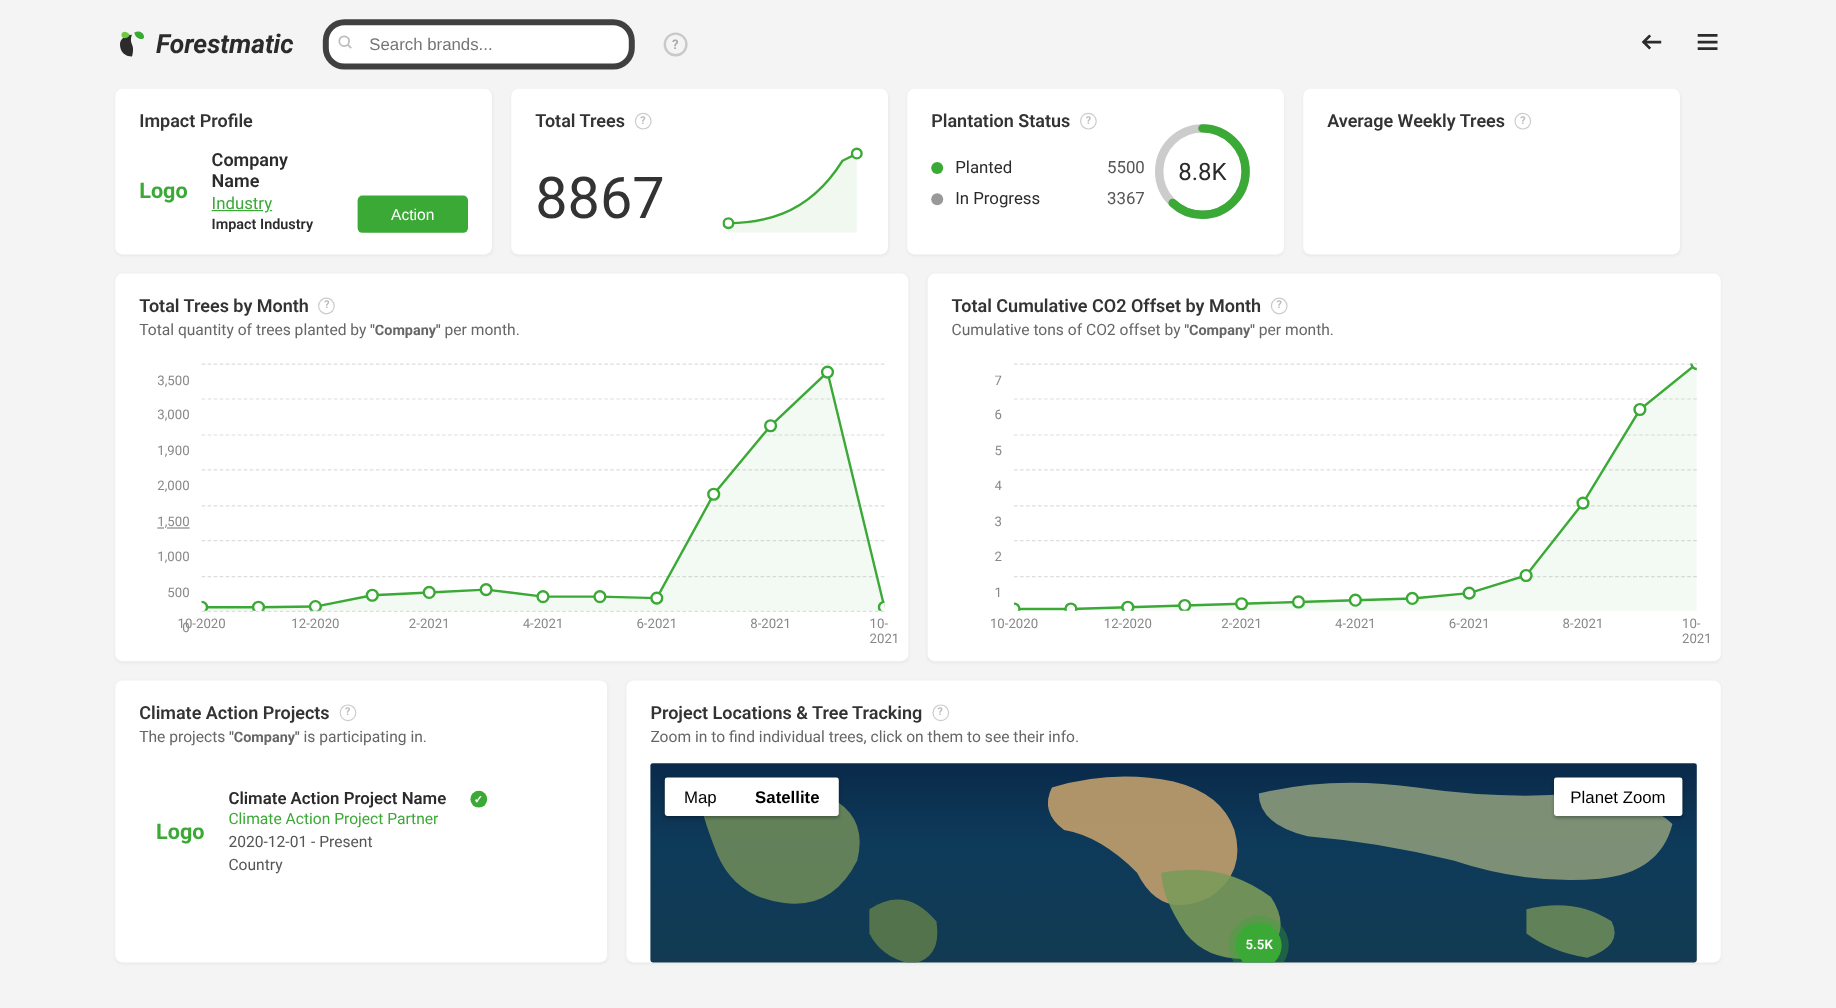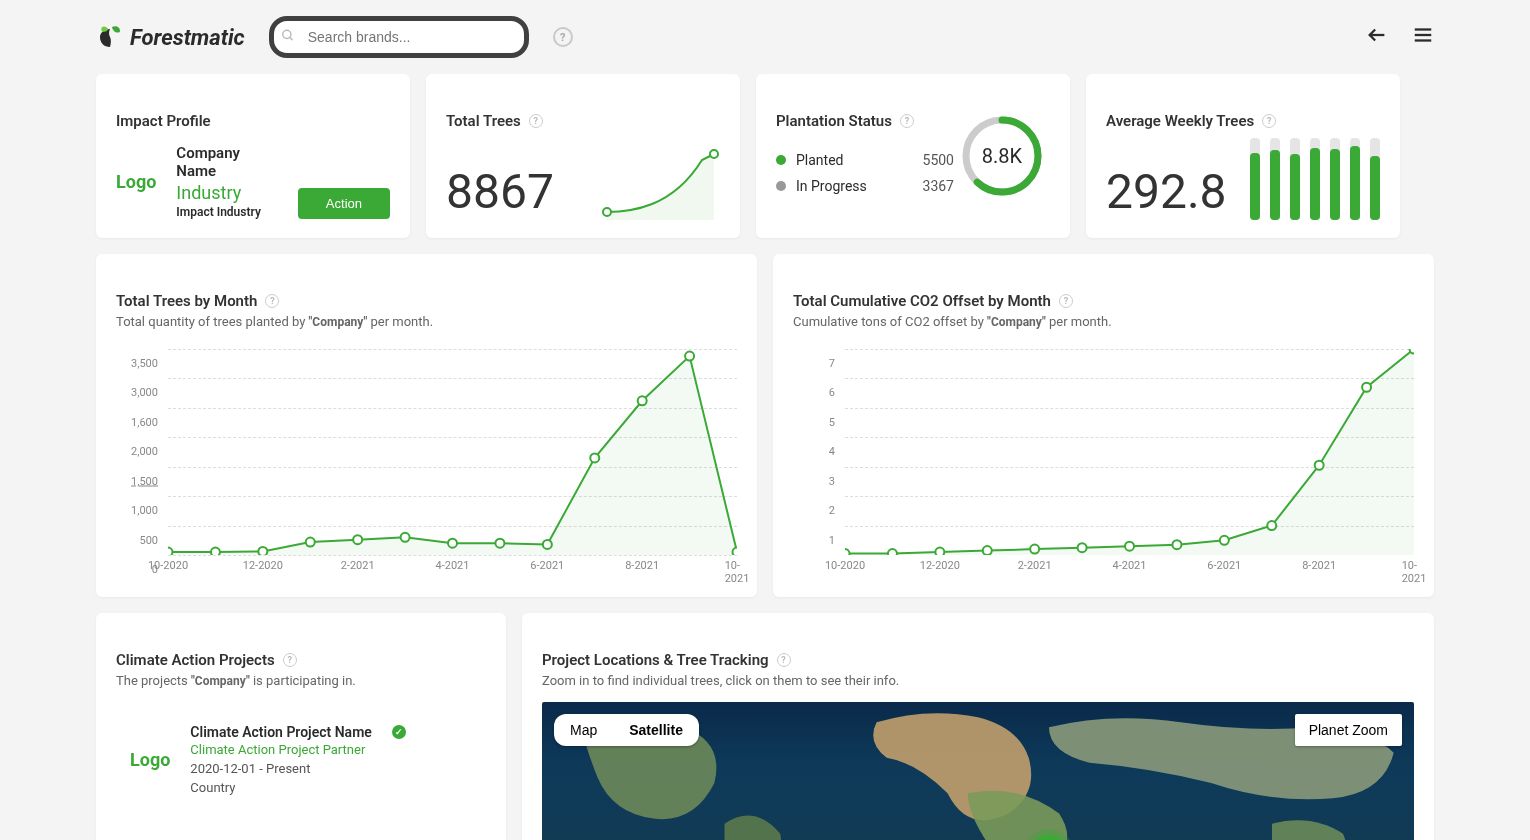--- a/index.html
+++ b/index.html
@@ -60,36 +60,36 @@
 .header-right { margin-left: auto; display: flex; gap: 24px; align-items: center; }
 .icon-btn { cursor: pointer; color: #2b2b2b; }
 .container { padding: 0 96px 40px; }
 .row { display: flex; gap: 16px; margin-bottom: 16px; }
 .card {
   background: #fff;
   border-radius: 6px;
   box-shadow: 0 1px 3px rgba(0,0,0,0.05);
   padding: 18px 20px;
 }
-.card-title { font-size: 15px; font-weight: 600; color: #333; display: flex; align-items: center; gap: 8px; margin-top: 20px; }
+.card-title { font-size: 15px; font-weight: 600; color: #333; display: flex; align-items: center; gap: 8px; }
 .small-help {
   width: 14px; height: 14px;
   border: 1.5px solid #ccc; border-radius: 50%;
   display: inline-flex; align-items: center; justify-content: center;
   font-size: 9px; color: #bbb; font-weight: 700;
 }
 .card-sub { font-size: 13px; color: #666; margin-top: 4px; }
 .card-sub .company { font-weight: 700; font-size: 12px; }
 
 
 .impact { width: 314px; }
 .impact-body { display: flex; align-items: center; gap: 20px; margin-top: 14px; }
 .impact-logo { color: #3aa935; font-weight: 700; font-size: 18px; }
 .impact-info .cname { font-weight: 600; font-size: 15px; }
-.impact-info .ind { color: #3aa935; font-size: 18px; margin-top: 2px; }
+.impact-info .ind { color: #3aa935; font-size: 14px; margin-top: 2px; text-decoration: underline; }
 .impact-info .cind { font-size: 12px; font-weight: 600; margin-top: 2px; }
 .visit-btn {
   background: #3aa935; color: #fff; border: none;
   padding: 8px 28px; border-radius: 4px; font-size: 13px; cursor: pointer;
   margin-left: auto; align-self: flex-end;
 }
 .total-trees { width: 314px; display: flex; flex-direction: column; }
 .tt-body { display: flex; align-items: flex-end; justify-content: space-between; flex: 1; margin-top: 8px; }
 .big-num { font-size: 48px; font-weight: 400; color: #333; }
 .tt-spark { width: 118px; height: 74px; }
@@ -127,21 +127,21 @@
 .proj-logo { color: #3aa935; font-weight: 700; font-size: 18px; align-self: center; }
 .proj-info .pname { font-weight: 600; font-size: 14px; display: flex; align-items: center; gap: 20px; }
 .check { width: 14px; height: 14px; background: #3aa935; border-radius: 50%; display: inline-flex; align-items: center; justify-content: center; color: #fff; font-size: 9px; }
 .proj-info .partner { color: #3aa935; font-size: 13px; margin-top: 2px; }
 .proj-info .dates { font-size: 13px; color: #555; margin-top: 4px; }
 .proj-info .country { font-size: 13px; color: #555; margin-top: 4px; }
 
 .map-card { flex: 1; padding-bottom: 0; }
 .map-wrap { position: relative; height: 166px; margin-top: 14px; background: linear-gradient(180deg,#0a2a4a 0%, #0e3a5a 40%, #123a52 100%); border-radius: 2px; overflow: hidden; }
 .map-svg { position: absolute; inset: 0; }
-.map-controls { position: absolute; top: 12px; left: 12px; display: flex; background: #fff; border-radius: 12px; box-shadow: 0 1px 3px rgba(0,0,0,0.3); }
+.map-controls { position: absolute; top: 12px; left: 12px; display: flex; background: #fff; border-radius: 2px; box-shadow: 0 1px 3px rgba(0,0,0,0.3); }
 .map-controls button { border: none; background: transparent; padding: 8px 16px; font-size: 14px; cursor: pointer; }
 .map-controls button.active { font-weight: 700; }
 .planet-btn { position: absolute; top: 12px; right: 12px; background: #fff; border: none; padding: 8px 14px; font-size: 14px; border-radius: 2px; cursor: pointer; box-shadow: 0 1px 3px rgba(0,0,0,0.3); }
 .map-marker { position: absolute; width: 38px; height: 38px; background: #3aa935; border-radius: 50%; display: flex; align-items: center; justify-content: center; color: #fff; font-size: 11px; font-weight: 600; box-shadow: 0 0 0 6px rgba(58,169,53,0.35); }
 </style>
 </head>
 <body>
 
 <div class="header">
   <div class="logo">
@@ -241,66 +241,40 @@
           <div class="donut-label">8.8K</div>
         </div>
       </div>
     </div>
 
     <div class="card avg-weekly">
       <div class="card-title">
         <span>Average Weekly Trees</span>
         <span class="small-help">?</span>
       </div>
-      <div class="aw-body">
-        <div class="big-num">292.8</div>
-        <div class="aw-bars" id="aw-bars">
-            <div class="aw-bar-col">
-              <div class="aw-bar-fill" style="height: 82%;"></div>
-            </div>
-            <div class="aw-bar-col">
-              <div class="aw-bar-fill" style="height: 85%;"></div>
-            </div>
-            <div class="aw-bar-col">
-              <div class="aw-bar-fill" style="height: 80%;"></div>
-            </div>
-            <div class="aw-bar-col">
-              <div class="aw-bar-fill" style="height: 88%;"></div>
-            </div>
-            <div class="aw-bar-col">
-              <div class="aw-bar-fill" style="height: 86%;"></div>
-            </div>
-            <div class="aw-bar-col">
-              <div class="aw-bar-fill" style="height: 90%;"></div>
-            </div>
-            <div class="aw-bar-col">
-              <div class="aw-bar-fill" style="height: 78%;"></div>
-            </div>
-          </div>
-      </div>
     </div>
   </div>
 
   <div class="row">
     <div class="card chart-card">
       <div class="card-title">
         <span>Total Trees by Month</span>
         <span class="small-help">?</span>
       </div>
       <div class="card-sub">
         <span>Total quantity of trees planted by </span><span class="company">"Company"</span><span> per month.</span>
       </div>
       <div class="chart-area" id="chart1-area">
           <div class="y-axis">
             <div class="y-tick" style="top: 206px;">0</div>
             <div class="y-tick" style="top: 176.571px;">500</div>
             <div class="y-tick" style="top: 147.143px;">1,000</div>
             <div class="y-tick" style="top: 117.714px; text-decoration: underline;">1,500</div>
             <div class="y-tick" style="top: 88.2857px;">2,000</div>
-            <div class="y-tick" style="top: 58.8571px;">1,600</div>
+            <div class="y-tick" style="top: 58.8571px;">1,900</div>
             <div class="y-tick" style="top: 29.4286px;">3,000</div>
             <div class="y-tick" style="top: 0px;">3,500</div>
           </div>
           <div class="plot">
             <div class="grid-line" style="top: 206px;"></div>
             <div class="grid-line" style="top: 176.571px;"></div>
             <div class="grid-line" style="top: 147.143px;"></div>
             <div class="grid-line" style="top: 117.714px;"></div>
             <div class="grid-line" style="top: 88.2857px;"></div>
             <div class="grid-line" style="top: 58.8571px;"></div>

